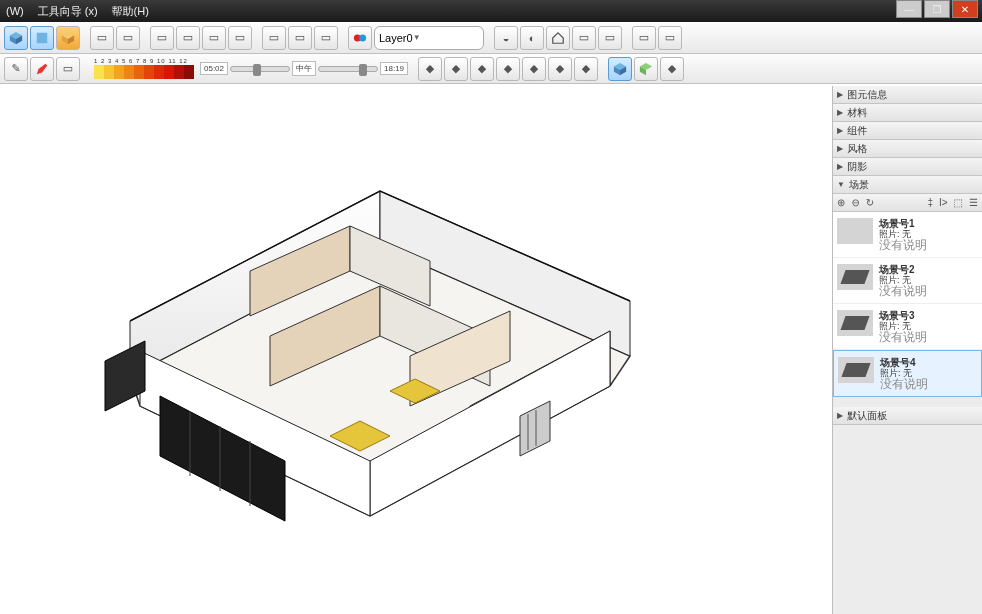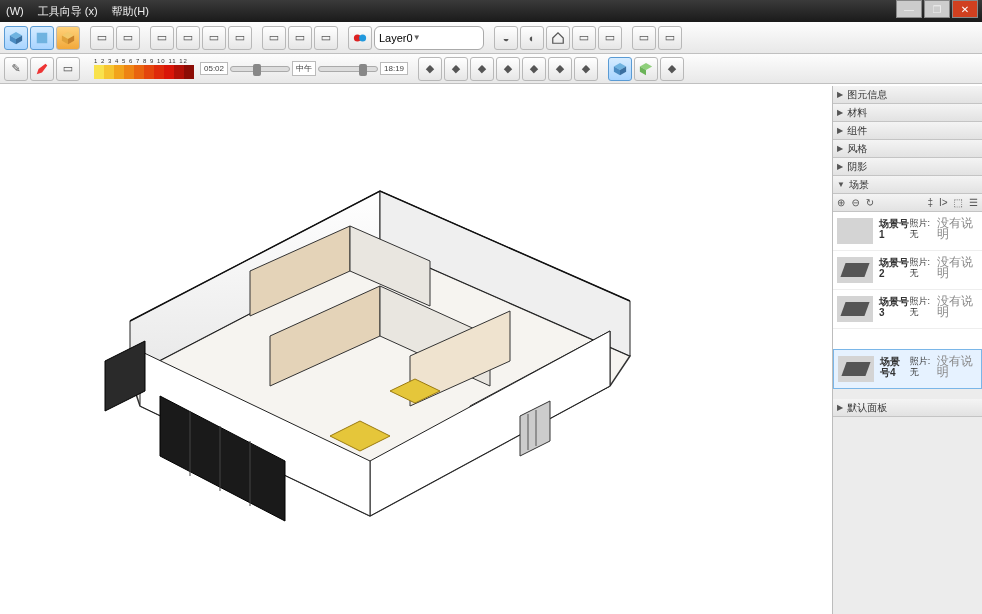--- a/index.html
+++ b/index.html
@@ -38,24 +38,24 @@
   .sidepanel{ position:absolute; top:86px; right:0; width:150px; bottom:0; background:#ececec; border-left:1px solid #bcbcbc; font-size:11px; color:#333; }
   .panel-hdr{ height:18px; background:linear-gradient(#f4f4f4,#dcdcdc); border-bottom:1px solid #bbb; display:flex; align-items:center; justify-content:space-between; padding:0 4px; font-size:10px; }
   .panel-hdr .dot{ width:10px; height:10px; border:1px solid #888;}
   .acc-item{ height:18px; background:linear-gradient(#f4f4f4,#e2e2e2); border-bottom:1px solid #c4c4c4; display:flex; align-items:center; padding:0 4px; font-size:10px; gap:4px; cursor:pointer;}
   .acc-item .tri{ font-size:8px; color:#555; }
   .scene-tools{ height:18px; background:linear-gradient(#f4f4f4,#e2e2e2); border-bottom:1px solid #c4c4c4; display:flex; align-items:center; padding:0 4px; gap:6px; font-size:10px; color:#555;}
   .scene-tools .spacer{ flex:1; }
   .scene-tools span{ cursor:pointer; }
   .scene-list{ background:#fff; max-height:280px; overflow:auto; }
   .scene-row{ display:flex; gap:6px; padding:6px 4px; border-bottom:1px solid #eee; cursor:pointer;}
-  .scene-row.selected{ background:#e6f2ff; border:1px solid #7ab6e8;margin-top:20px; }
+  .scene-row.selected{ background:#e6f2ff; border:1px solid #7ab6e8; }
   .thumb{ width:36px; height:26px; background:#d4d4d4; position:relative; flex-shrink:0;}
   .thumb.dark::after{ content:""; position:absolute; inset:6px 6px 6px 6px; background:#555; transform:skewX(-20deg);}
-  .scene-info{ display:flex; flex-direction:row; font-size:9px; line-height:11px; }
+  .scene-info{ display:flex; flex-direction:column; font-size:9px; line-height:11px; }
   .scene-info .name{ font-weight:bold; font-size:10px;}
   .scene-info .sub{ color:#888; font-size:12px;}
   .acc-bottom{ margin-top:10px; }
 
   
   svg.ico{ width:14px; height:14px; }
 </style>
 </head>
 <body>
 

